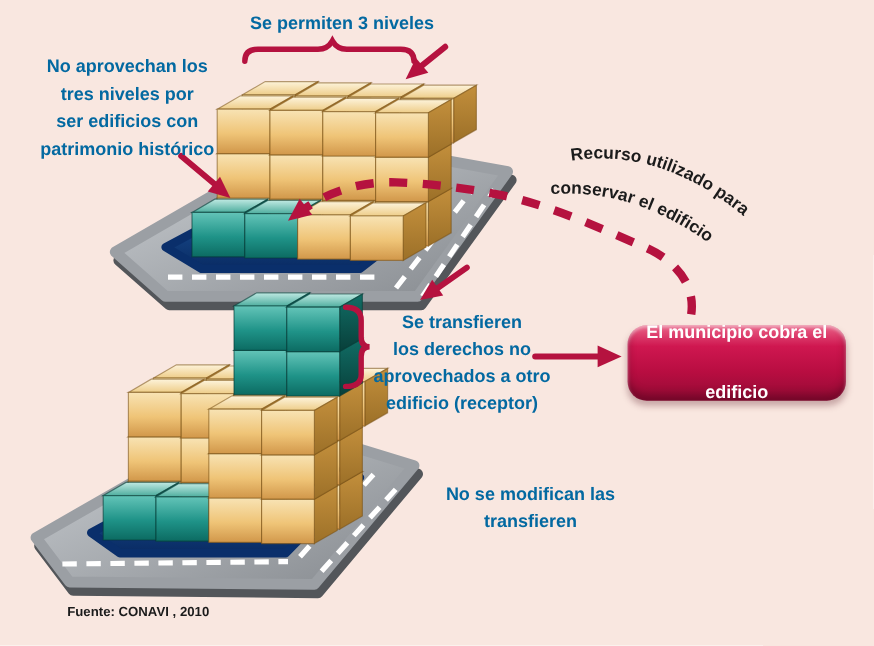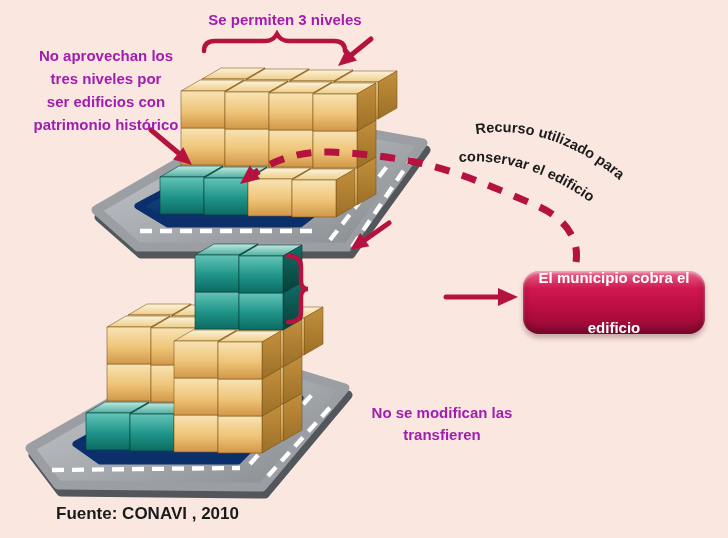--- a/index.html
+++ b/index.html
@@ -1,25 +1,25 @@
 <!DOCTYPE html>
 <html><head>
 <meta charset="utf-8">
 <style>
   html,body{margin:0;padding:0;}
   body{font-family:"Liberation Sans", sans-serif;}
   .stage{position:relative;width:728px;height:538px;background:#f9e7e0;overflow:hidden;}
   .stage svg{position:absolute;left:0;top:0;}
-  .tblock{position:absolute;text-align:center;font-weight:600;font-size:15px;line-height:23px;color:#a21caf;}
+  .tblock{position:absolute;text-align:center;font-weight:600;font-size:15px;line-height:23px;color:#0369a1;}
   .tline{white-space:nowrap;}
   .top-label{left:200px;top:8px;width:170px;font-size:15px;}
   .left-block{left:16px;top:44px;width:180px;}
   .transfer-block{left:300px;top:258px;width:170px;line-height:22.5px;}
   .bottom-block{left:352px;top:402px;width:180px;line-height:22px;}
-  .source-label{position:absolute;left:56px;top:504px;font-weight:600;font-size:17px;color:#1b1b1b;}
+  .source-label{position:absolute;left:56px;top:504px;font-weight:600;font-size:11px;color:#1b1b1b;}
   .muni-button{
     position:absolute;left:523px;top:271px;width:182px;height:63px;
     border-radius:16px;
     background:linear-gradient(180deg,#ea6287 0%,#cf1750 28%,#b80d41 62%,#930b34 100%);
     box-shadow:inset 0 2px 3px rgba(255,255,255,.5), inset 0 -5px 7px rgba(70,0,25,.45), 0 4px 5px rgba(110,50,60,.35);
     display:flex;flex-direction:column;align-items:center;justify-content:center;
     color:#fff;font-weight:700;font-size:15px;line-height:20px;text-align:center;cursor:pointer;gap:30px;
   }
   .arc-text{font-family:"Liberation Sans", sans-serif;font-size:14.5px;font-weight:600;fill:#1b1b1b;}
 </style>
@@ -359,20 +359,26 @@
     <span class="tline">Se permiten 3 niveles</span>
   </div>
 
   <div class="tblock left-block">
     <div class="tline">No aprovechan los</div>
     <div class="tline">tres niveles por</div>
     <div class="tline">ser edificios con</div>
     <div class="tline">patrimonio histórico</div>
   </div>
 
+  <div class="tblock transfer-block">
+    <div class="tline">Se transfieren</div>
+    <div class="tline">los derechos no</div>
+    <div class="tline">aprovechados a otro</div>
+    <div class="tline">edificio (receptor)</div>
+  </div>
 
   <div class="muni-button">
     <div>El municipio cobra el</div>
     <div>edificio</div>
   </div>
 
   <div class="tblock bottom-block">
     <div class="tline">No se modifican las</div>
     <div class="tline">transfieren</div>
   </div>

